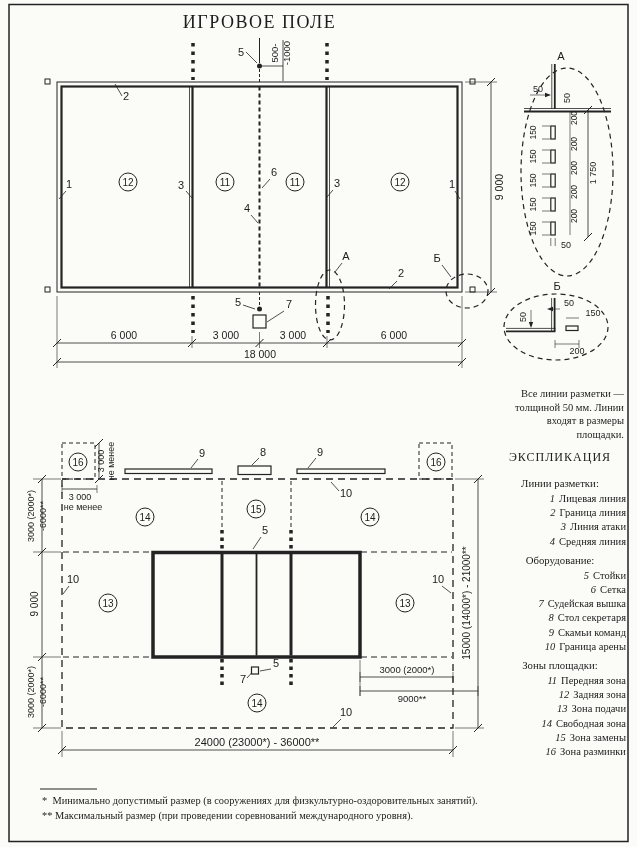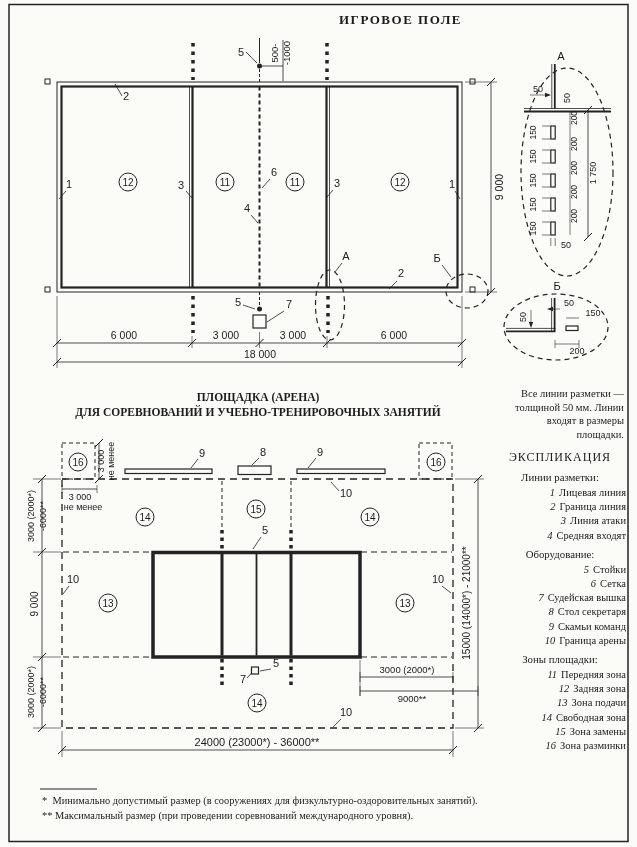--- a/index.html
+++ b/index.html
@@ -12,27 +12,27 @@
   .s22{stroke-width:2.2}.s3{stroke-width:3}.s35{stroke-width:3.5}
   .dash32{stroke-dasharray:3 2}.dash43{stroke-dasharray:4 3}.dash54{stroke-dasharray:5 4}
   .dash64{stroke-dasharray:6 4}.dash75{stroke-dasharray:7 5}
   .dotsq{stroke:#232323;stroke-width:3.5;stroke-dasharray:3.5 5;fill:none}
   .dotbold{stroke:#232323;stroke-width:3.5;stroke-dasharray:3.5 4;fill:none}
   svg text{font-family:"Liberation Sans","DejaVu Sans",sans-serif;fill:#1c1c1c;}
   .f85{font-size:8.5px}.f9{font-size:9px}.f95{font-size:9.5px}.f10{font-size:10px}
   .f105{font-size:10.5px}.f11{font-size:11px}
   .mid{text-anchor:middle}
   .htext{position:absolute;}
-  .fld-title{left:57px;top:12px;width:405px;text-align:right;font-weight:bold;
-             font-size:13px;letter-spacing:1.5px;}
+  .fld-title{left:57px;top:12px;width:405px;text-align:center;font-weight:normal;
+             font-size:18px;letter-spacing:1.5px;}
   .arena-title{left:40px;top:390px;width:436px;text-align:center;font-weight:bold;
                font-size:11.5px;line-height:1.3;}
   .notes{left:497px;top:387px;width:127px;font-size:10.5px;line-height:1.3;text-align:right;}
   .legend{left:494px;top:450px;width:132px;font-size:10.5px;}
-  .lg-title{text-align:center;font-size:12px;letter-spacing:1px;margin-bottom:6px;}
+  .lg-title{text-align:center;font-size:12px;letter-spacing:1px;margin-bottom:12px;}
   .lg-head{text-align:center;font-weight:normal;font-size:10.8px;margin:5px 0 3px 0;}
   .lg-item{line-height:14.2px;white-space:nowrap;text-align:right;}
   .lg-item i{font-style:italic;margin-right:4px;}
   .footnotes{left:42px;top:793px;width:565px;font-size:10.4px;line-height:1.45;}
   .fn{white-space:pre-wrap;padding-left:14px;text-indent:-14px;}
 </style>
 </head>
 <body>
 
 <div class="page">
@@ -325,35 +325,31 @@
     <line x1="360" y1="691" x2="478" y2="691" class="ln s08"></line>
     <path d="M360,686 v10 M478,686 v10" class="ln s06"></path>
     <text x="412" y="702" class="f95 mid">9000**</text>
   </g>
 
   <line x1="40" y1="789" x2="97" y2="789" class="ln s1"></line>
 </svg>
 
 <div class="htext fld-title">ИГРОВОЕ ПОЛЕ</div>
 
-<div class="htext arena-title">
-  <div>ПЛОЩАДКА (АРЕНА)</div>
-  <div>ДЛЯ СОРЕВНОВАНИЙ И УЧЕБНО-ТРЕНИРОВОЧНЫХ ЗАНЯТИЙ</div>
-</div>
 
 <div class="htext notes">Все линии разметки — толщиной 50 мм. Линии входят в размеры площадки.</div>
 
 <div class="htext legend">
   <div class="lg-title">ЭКСПЛИКАЦИЯ</div>
 
   <div class="lg-head">Линии разметки:</div>
   <div class="lg-item"><i>1</i><span>Лицевая линия</span></div>
   <div class="lg-item"><i>2</i><span>Граница линия</span></div>
   <div class="lg-item"><i>3</i><span>Линия атаки</span></div>
-  <div class="lg-item"><i>4</i><span>Средняя входят</span></div>
+  <div class="lg-item"><i>4</i><span>Средняя линия</span></div>
 
   <div class="lg-head">Оборудование:</div>
   <div class="lg-item"><i>5</i><span>Стойки</span></div>
   <div class="lg-item"><i>6</i><span>Сетка</span></div>
   <div class="lg-item"><i>7</i><span>Судейская вышка</span></div>
   <div class="lg-item"><i>8</i><span>Стол секретаря</span></div>
   <div class="lg-item"><i>9</i><span>Скамьи команд</span></div>
   <div class="lg-item"><i>10</i><span>Граница арены</span></div>
 
   <div class="lg-head">Зоны площадки:</div>

